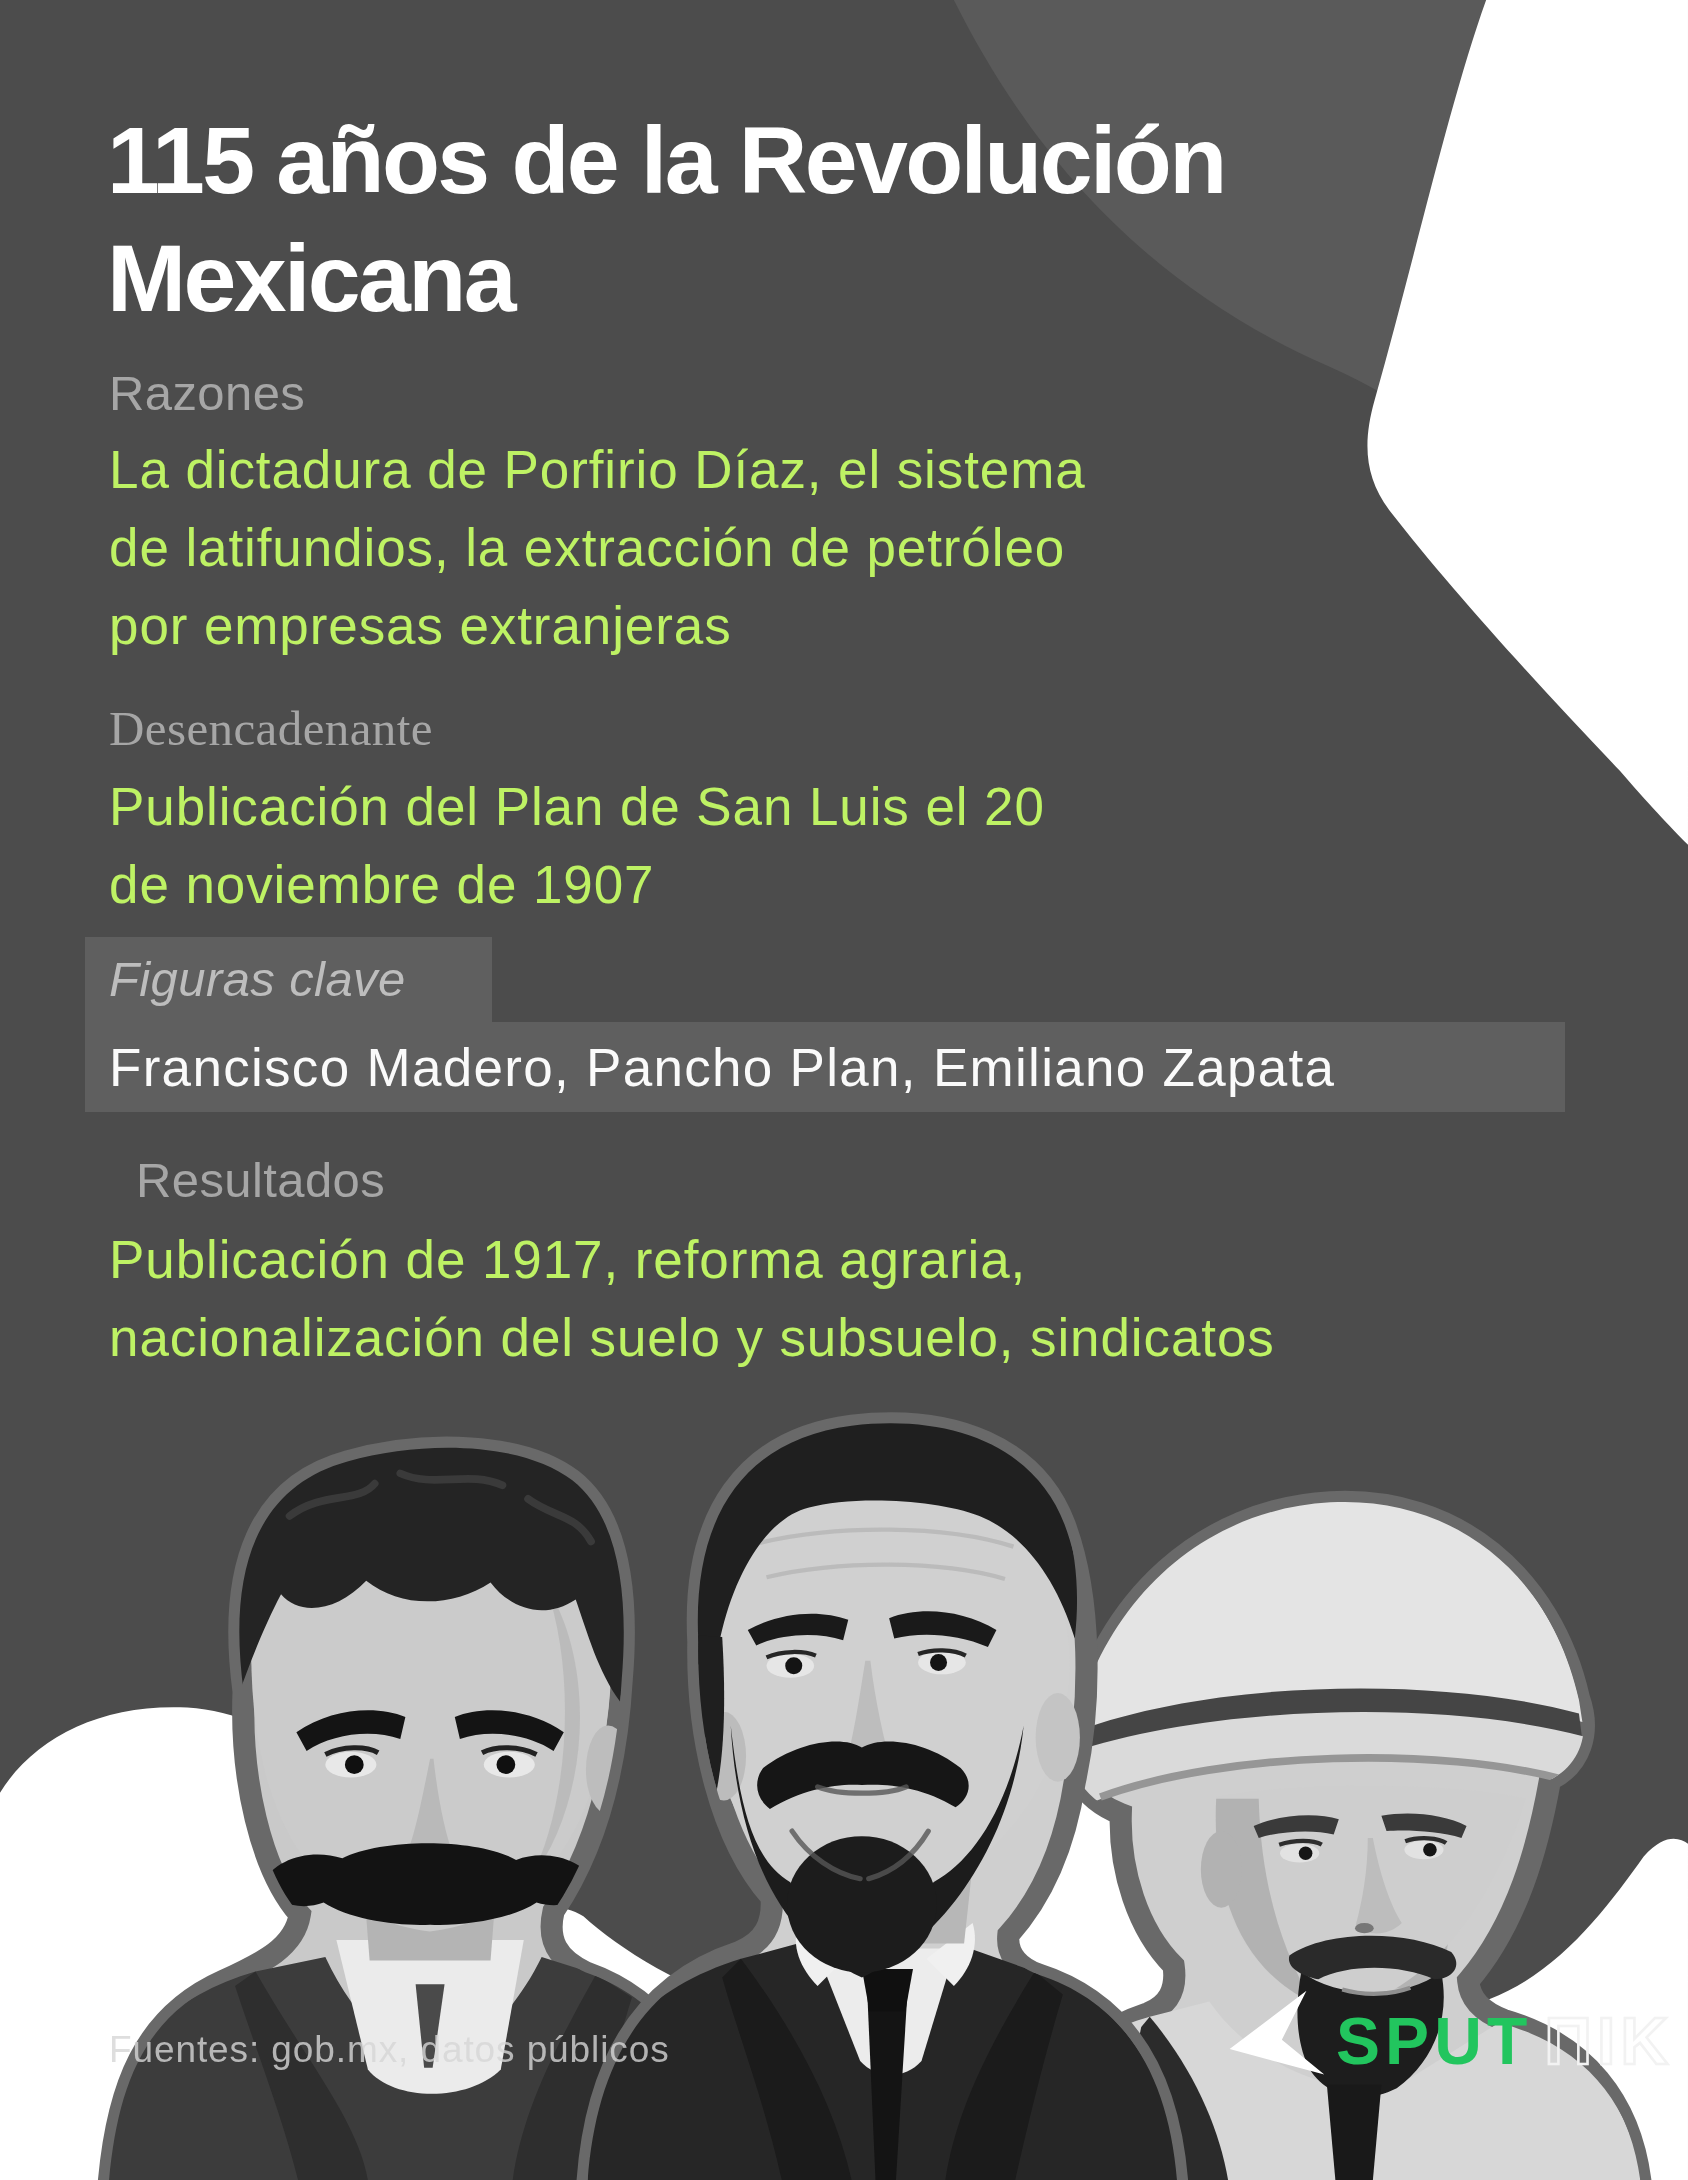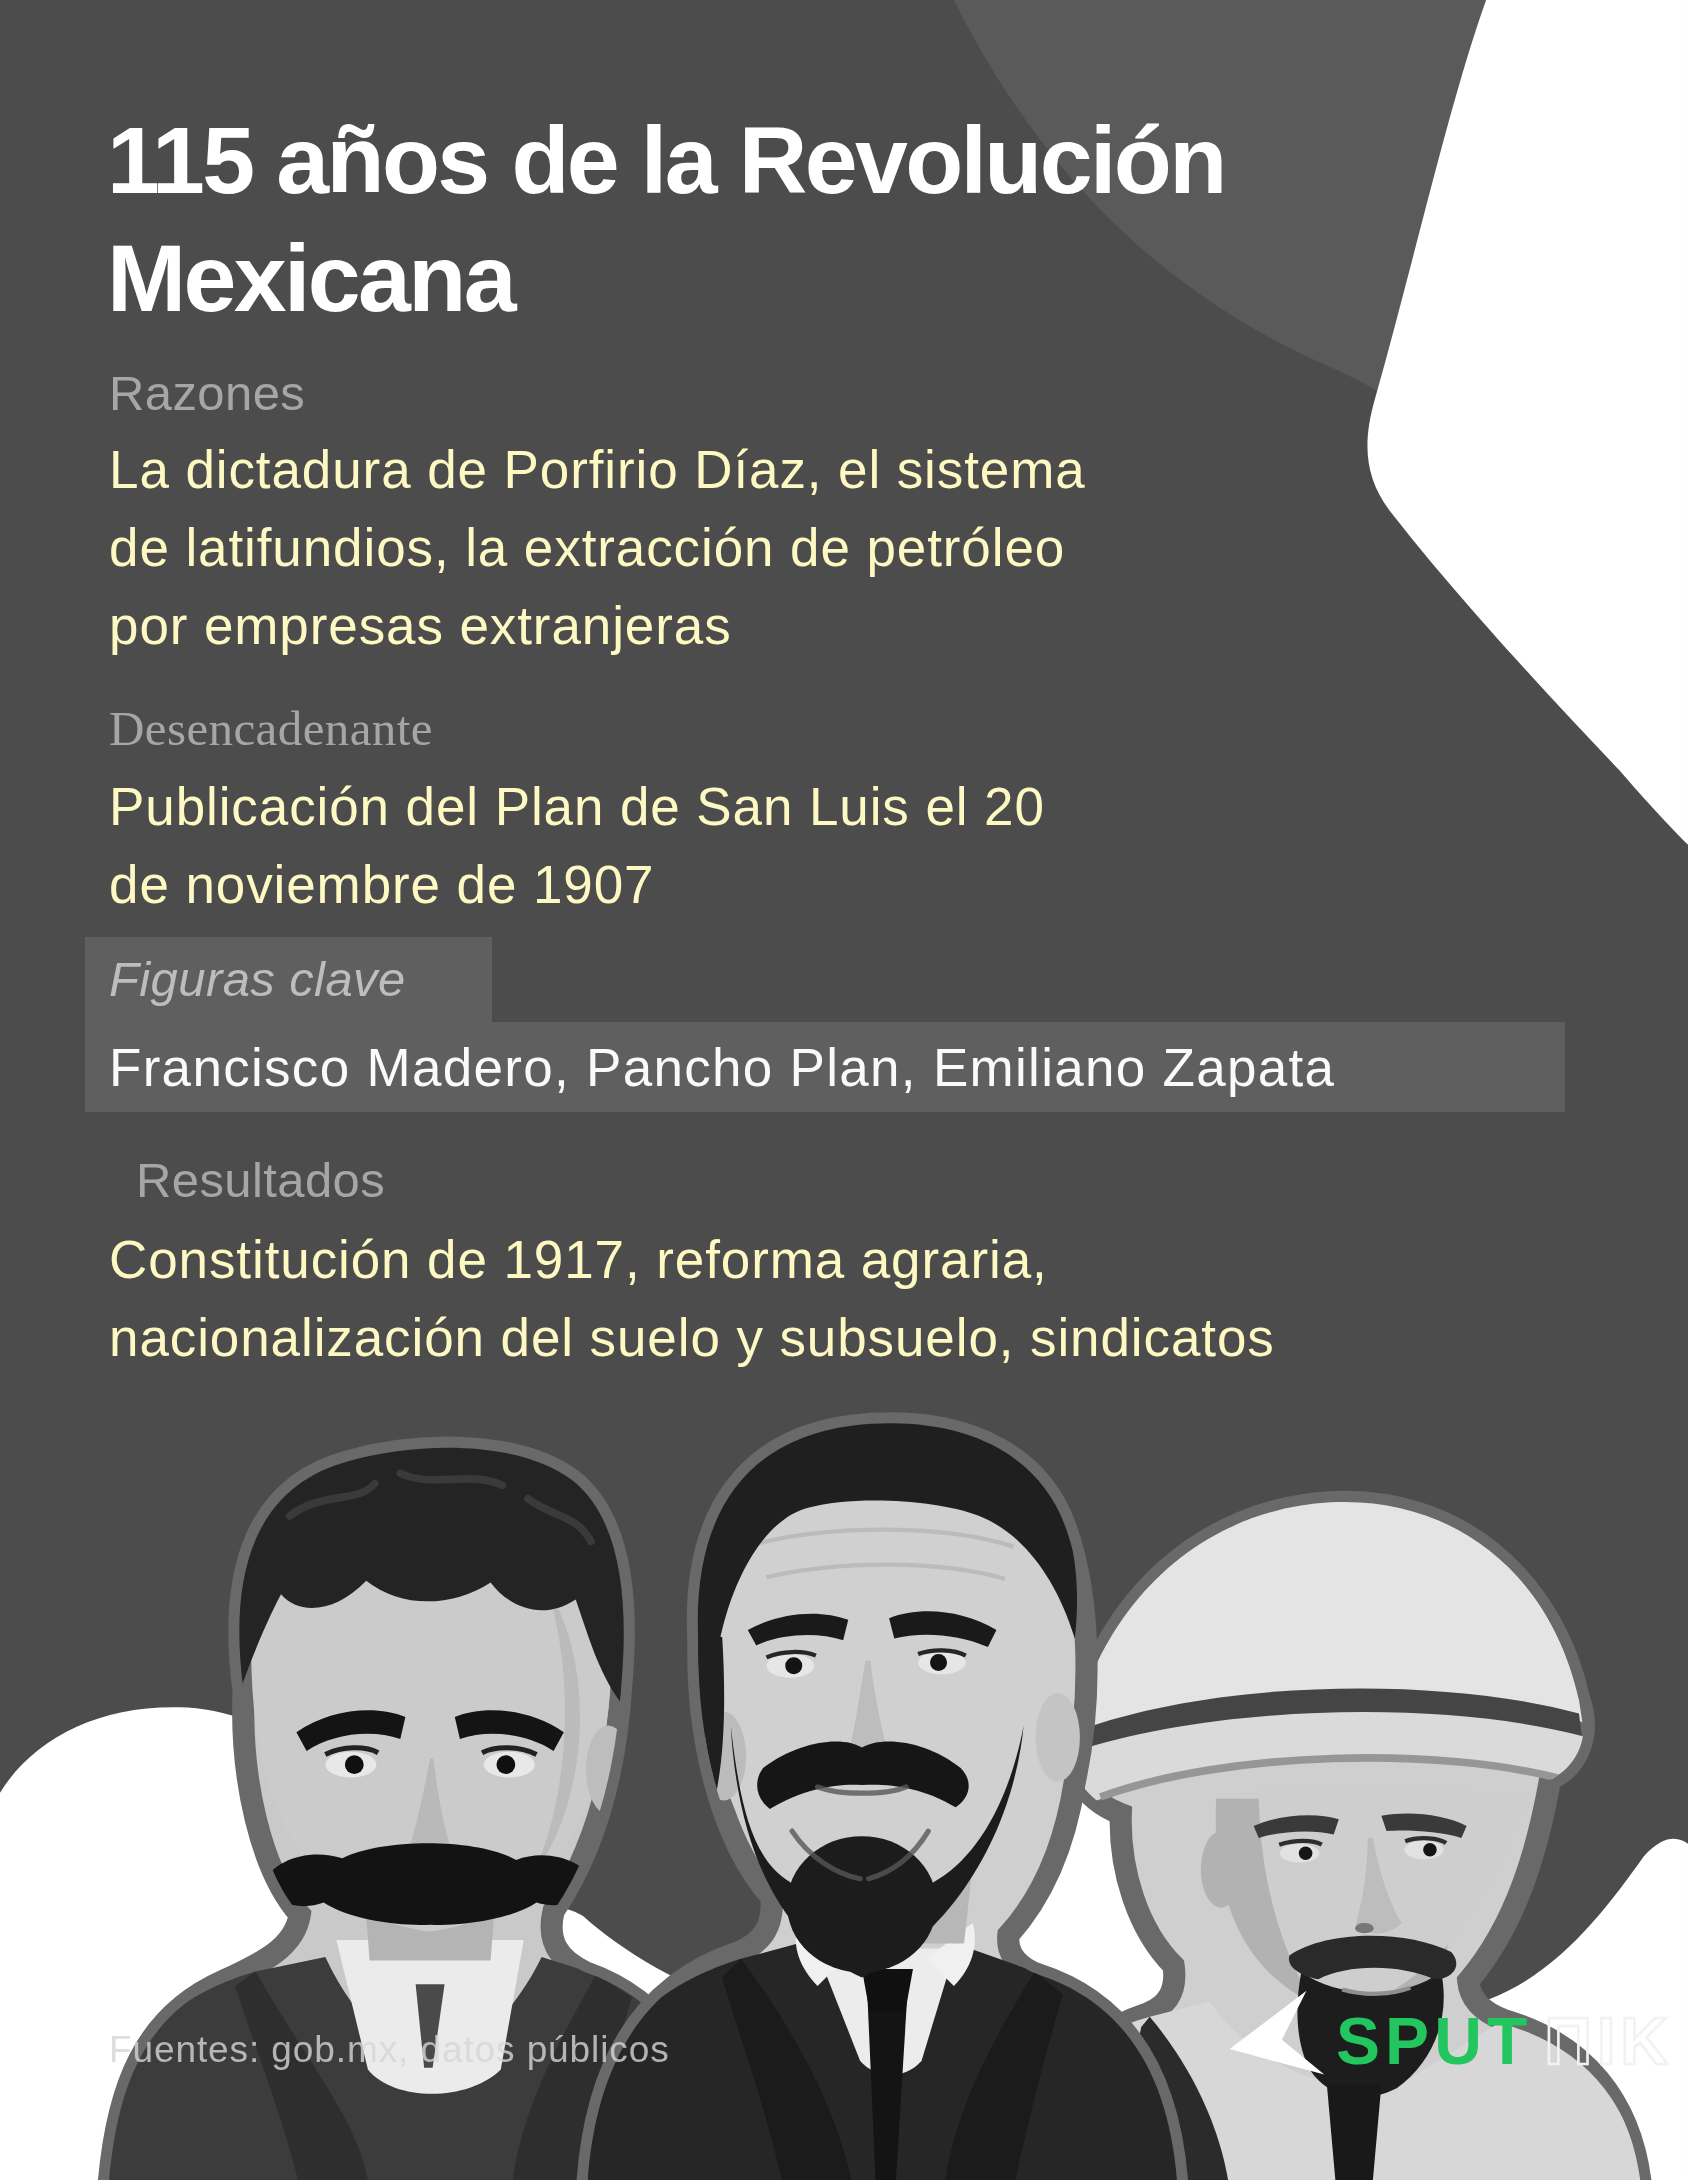--- a/index.html
+++ b/index.html
@@ -11,21 +11,21 @@
   .textlayer{position:absolute;inset:0;z-index:3;}
   .title{
     position:absolute;left:107px;top:101px;color:#ffffff;
     font-size:95px;font-weight:700;letter-spacing:-2.6px;line-height:118px;
     white-space:nowrap;
   }
   .label{
     position:absolute;left:109px;color:#a6a6a6;font-size:49px;font-weight:400;
     white-space:nowrap;letter-spacing:0.4px;
   }
-  .body-block{position:absolute;left:109px;color:#fef9c3;font-size:53px;
+  .body-block{position:absolute;left:109px;color:#bef264;font-size:53px;
     line-height:78px;letter-spacing:0.9px;white-space:nowrap;}
   .hl-box{position:absolute;background:#5f5f5f;z-index:2;}
   .label-on-box{color:#bdbdbd;}
   .names-line{position:absolute;left:109px;top:1037px;color:#fafafa;
     font-size:53px;letter-spacing:1.3px;white-space:nowrap;}
   .sources{
     position:absolute;left:109px;top:2029px;color:rgba(214,214,214,0.8);
     font-size:37px;letter-spacing:0.9px;z-index:5;white-space:nowrap;
   }
   .brand{
@@ -224,21 +224,21 @@
     <div class="body-block" style="top:768px;">
       <div>Publicación del Plan de San Luis el 20</div>
       <div>de noviembre de 1907</div>
     </div>
 
     <div class="label label-on-box" style="top:951px;font-style:italic;">Figuras clave</div>
     <div class="names-line">Francisco Madero, Pancho Plan, Emiliano Zapata</div>
 
     <div class="label" style="top:1152px;margin-left:27px;">Resultados</div>
     <div class="body-block" style="top:1221px;">
-      <div>Constitución de 1917, reforma agraria,</div>
+      <div>Publicación de 1917, reforma agraria,</div>
       <div>nacionalización del suelo y subsuelo, sindicatos</div>
     </div>
   </div>
 
   <div class="sources">Fuentes: gob.mx, datos públicos</div>
 
   <div class="brand">
     <svg class="brand-arrow" viewBox="0 0 108 104" aria-hidden="true">
       <polygon points="2,50 104,2 64,52 104,102" fill="#ffffff"></polygon>
     </svg>

